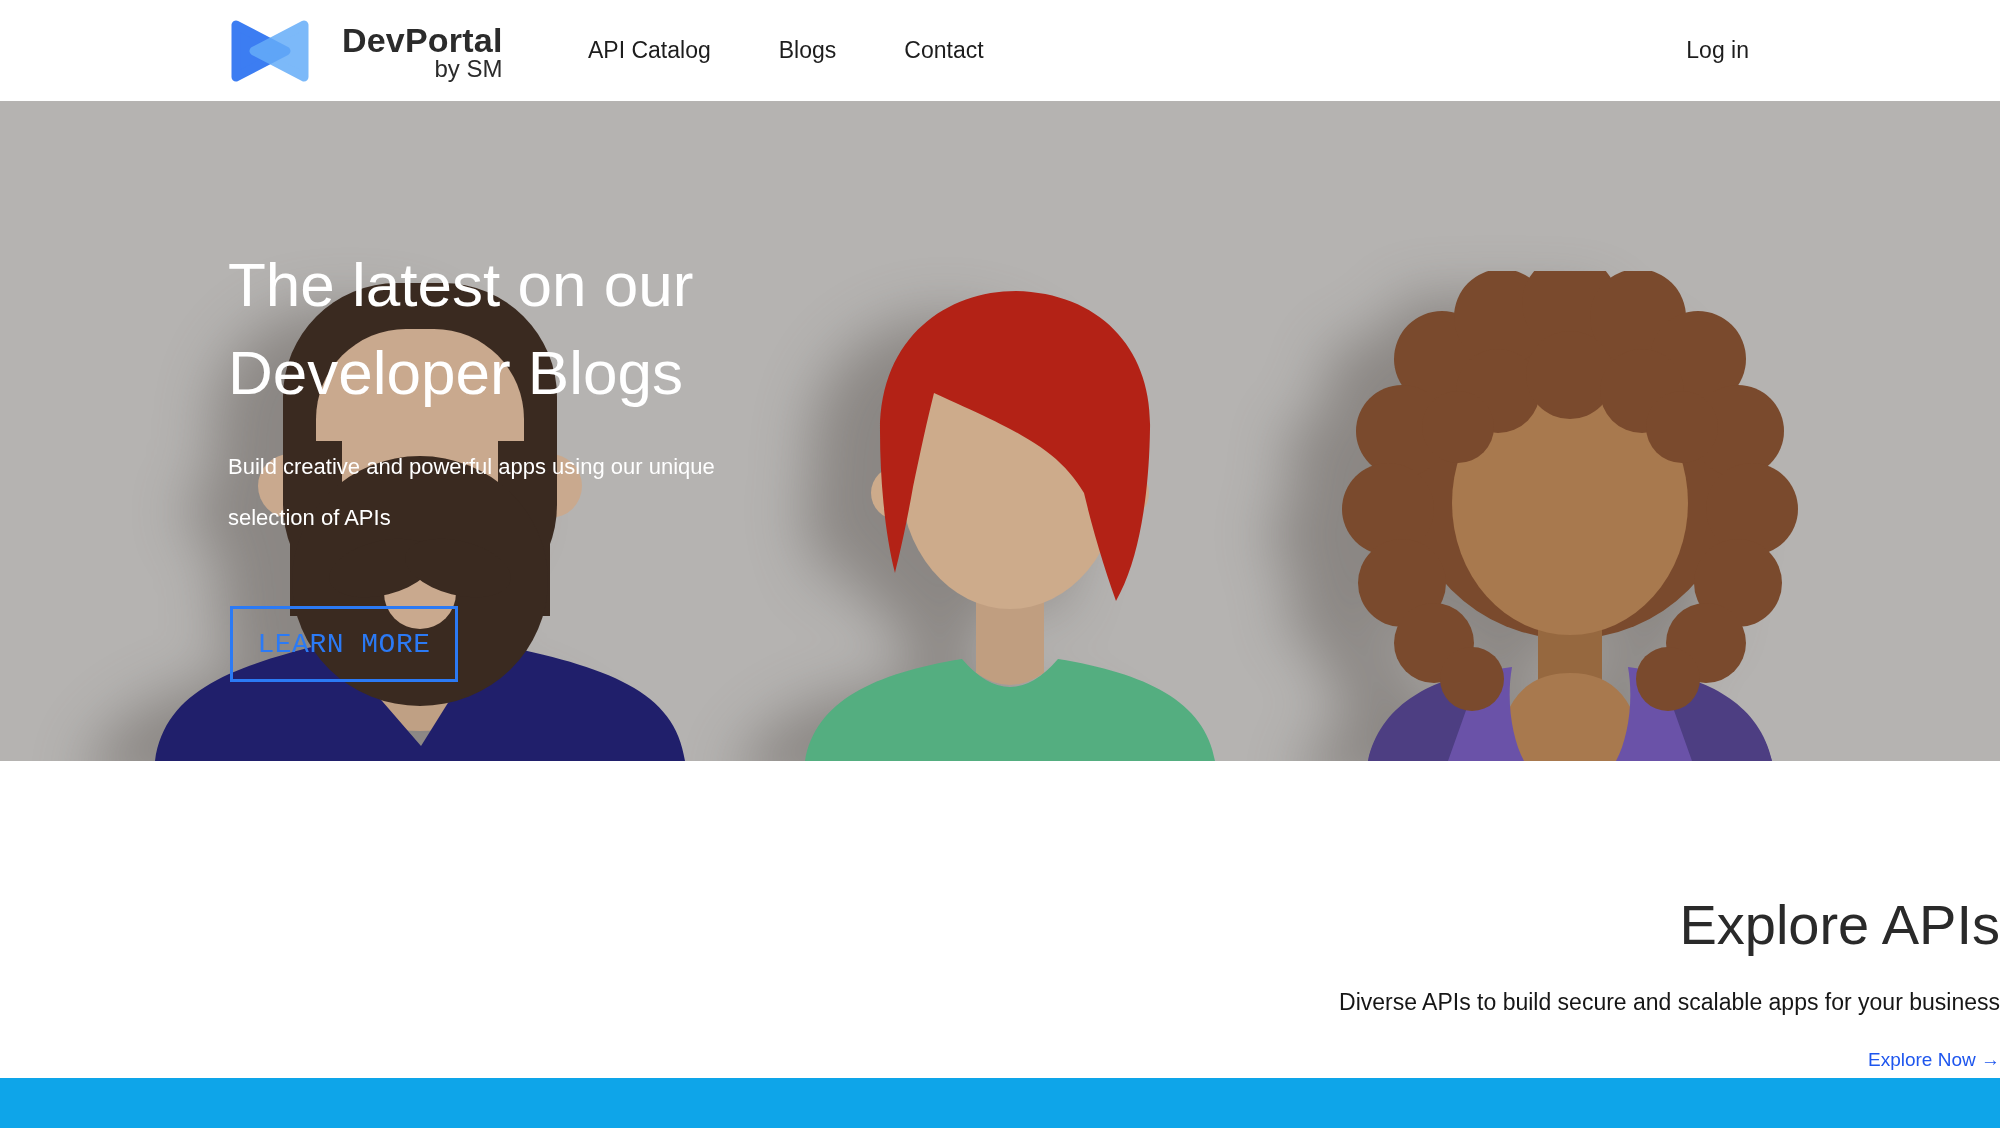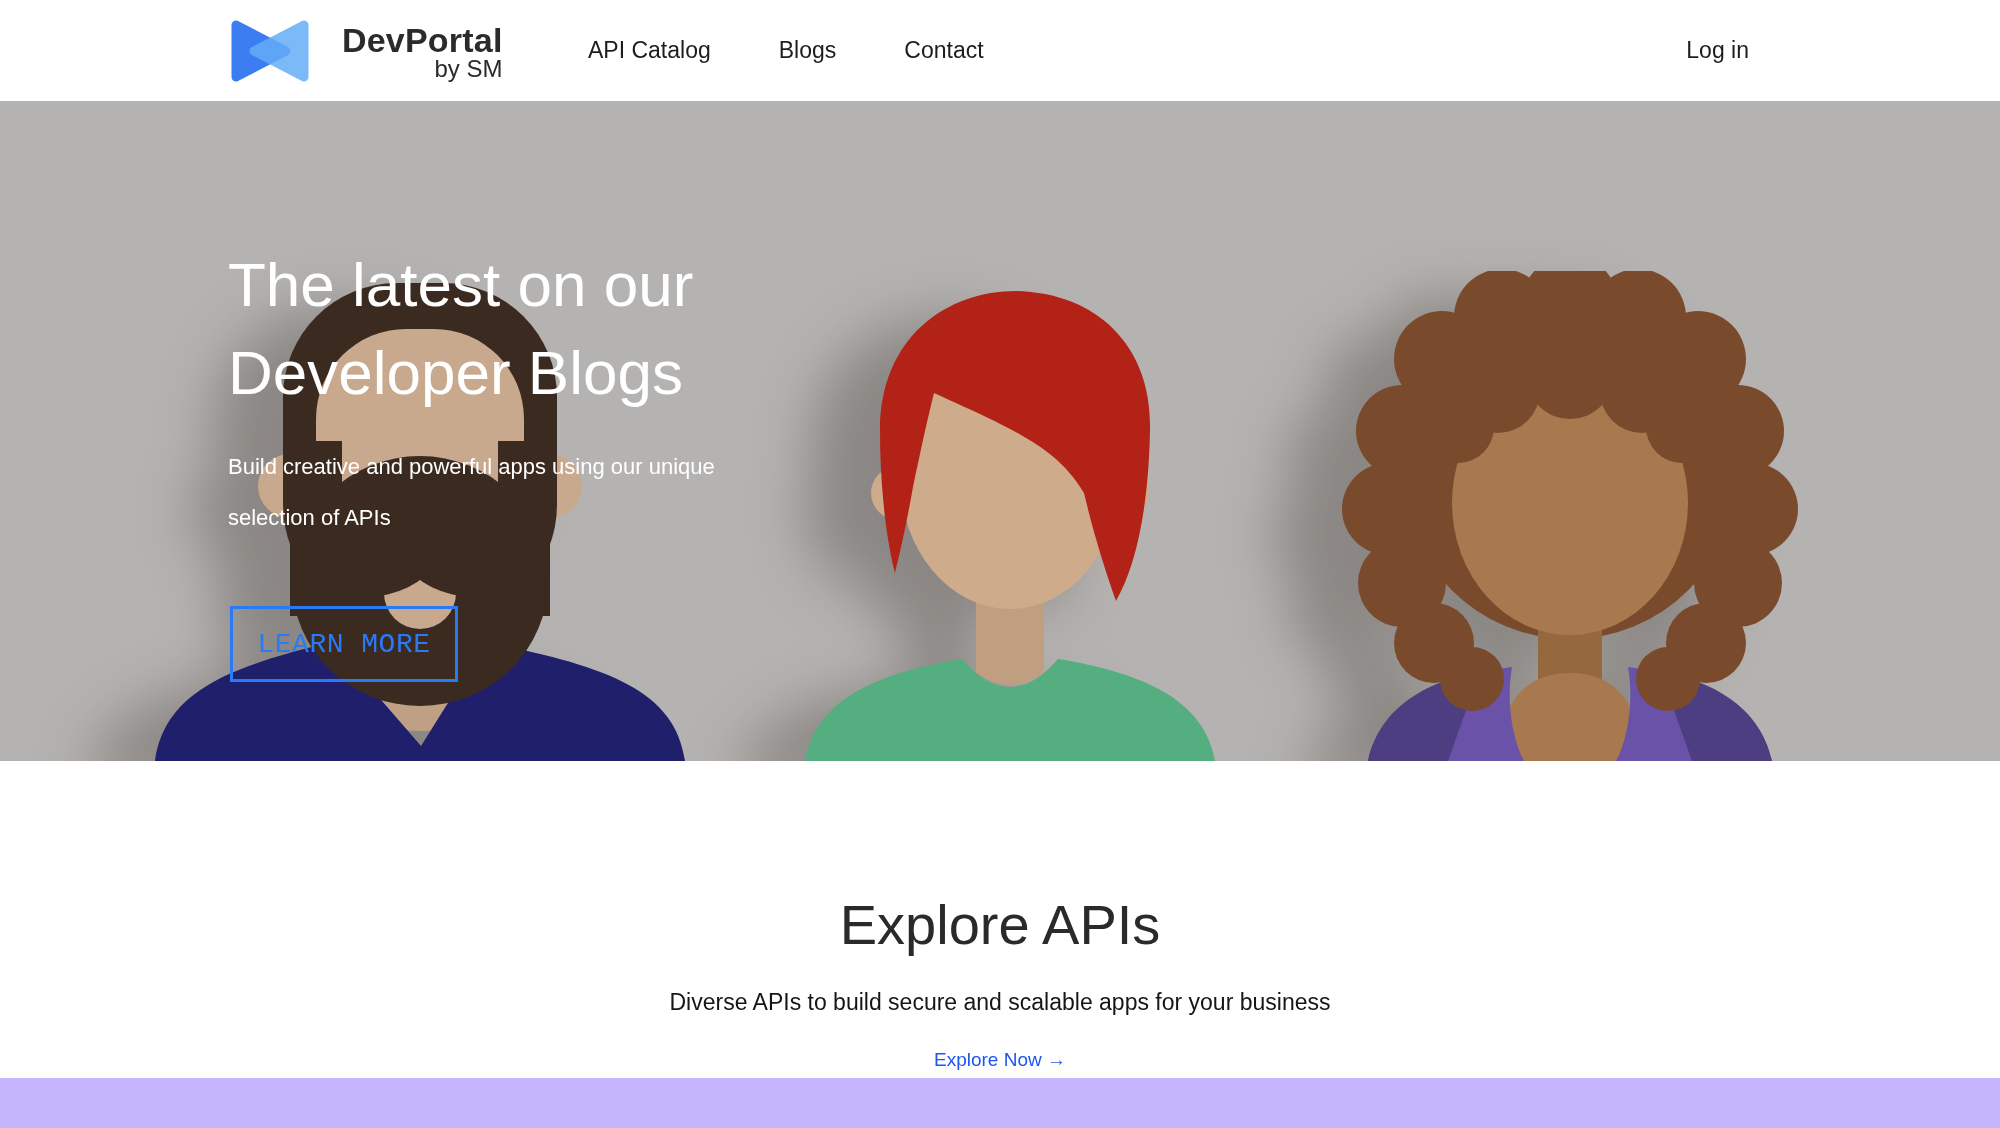--- a/index.html
+++ b/index.html
@@ -1,17 +1,17 @@
 <!DOCTYPE html>
 <html><head>
 <meta charset="utf-8">
 <style>
   html,body{margin:0;padding:0;background:#fff;}
   .page{position:relative;width:2000px;height:1128px;overflow:hidden;
-        font-family:"Liberation Sans",sans-serif;background:#c4b5fd;}
+        font-family:"Liberation Sans",sans-serif;background:#0ea5e9;}
 
   
   .navbar{position:relative;height:101px;background:#fff;}
   .brand{position:absolute;left:228px;top:0;height:101px;display:flex;align-items:center;gap:30px;cursor:pointer;}
   .logo-svg{width:84px;height:64px;display:block;}
   .brand-text{display:flex;flex-direction:column;align-items:flex-end;}
   .brand-name{font-size:34px;font-weight:700;color:#2b2b2b;line-height:36px;letter-spacing:.2px;}
   .brand-byline{font-size:24px;font-weight:400;color:#2b2b2b;line-height:22px;}
   .main-nav{position:absolute;left:588px;top:0;height:101px;display:flex;align-items:center;gap:68px;}
   .nav-link{font-size:23px;color:#1d1d1d;text-decoration:none;cursor:pointer;}
@@ -26,21 +26,21 @@
   .avatar-curly{left:1330px;top:170px;width:480px;height:490px;}
 
   .hero-content{position:absolute;left:228px;top:0;z-index:3;width:820px;margin-top:23px;}
   .hero-title{margin:0;padding-top:117px;font-size:62px;line-height:88px;font-weight:400;color:#ffffff;}
   .hero-subtitle{margin:24px 0 0 0;font-size:22px;line-height:51px;font-weight:400;color:#ffffff;}
   .learn-more{display:block;margin:63px 0 0 2px;width:228px;height:76px;box-sizing:border-box;
               background:transparent;border:3px solid #2b7af5;color:#2b7af5;
               font-family:Liberation Mono, monospace;font-size:28px;letter-spacing:.5px;cursor:pointer;}
 
   
-  .explore{background:#fff;text-align:center;padding-top:132px;}
+  .explore{background:#fff;text-align:right;padding-top:132px;}
   .explore-title{margin:0;font-size:56px;font-weight:400;color:#2a2a2a;line-height:64px;}
   .explore-subtitle{margin:30px 0 0 0;font-size:23px;font-weight:400;color:#161616;line-height:30px;}
   .explore-link{display:inline-block;margin-top:25px;font-size:19px;font-weight:500;color:#1e56ee;
                 text-decoration:none;cursor:pointer;line-height:36px;}
   .explore-arrow{font-weight:400;}
 </style>
 </head>
 <body>
 
 <div class="page">

